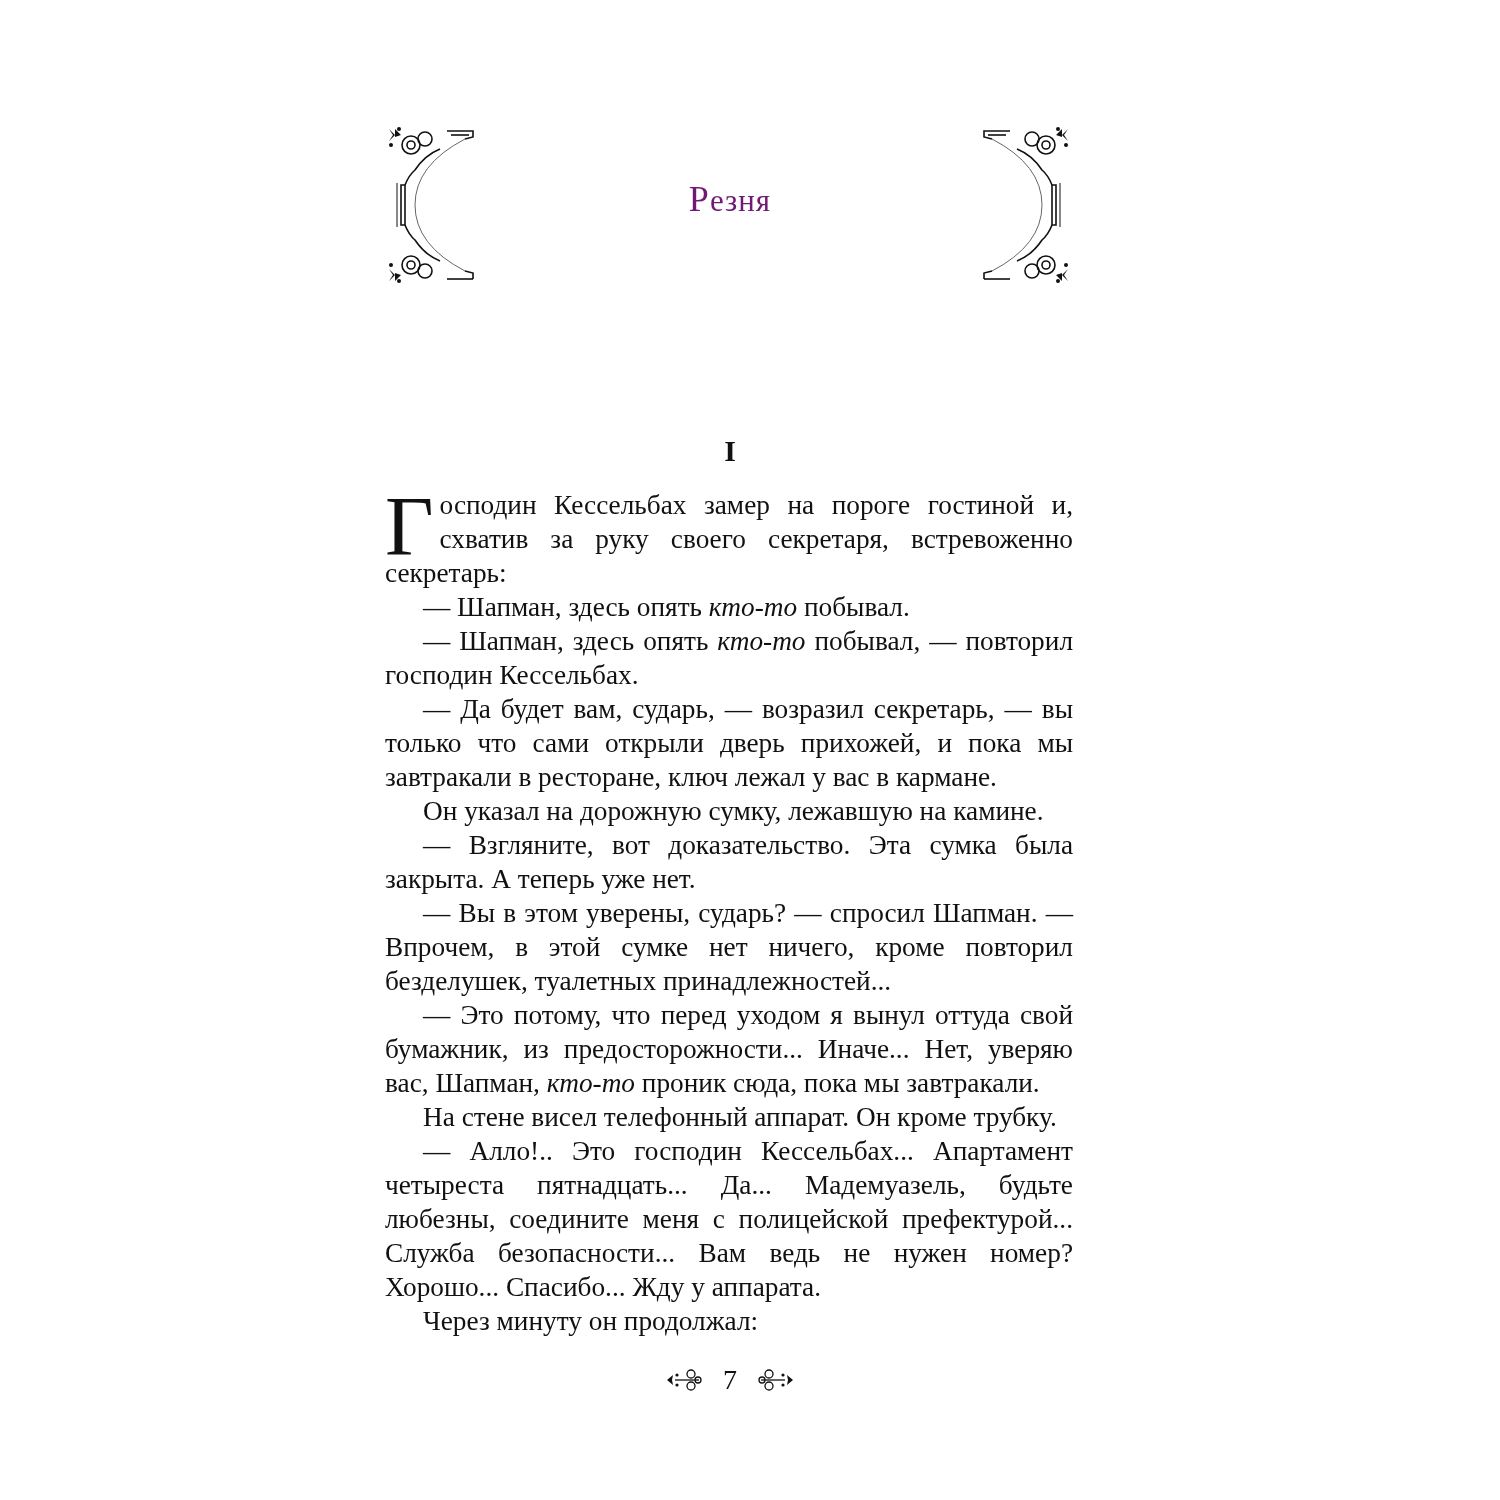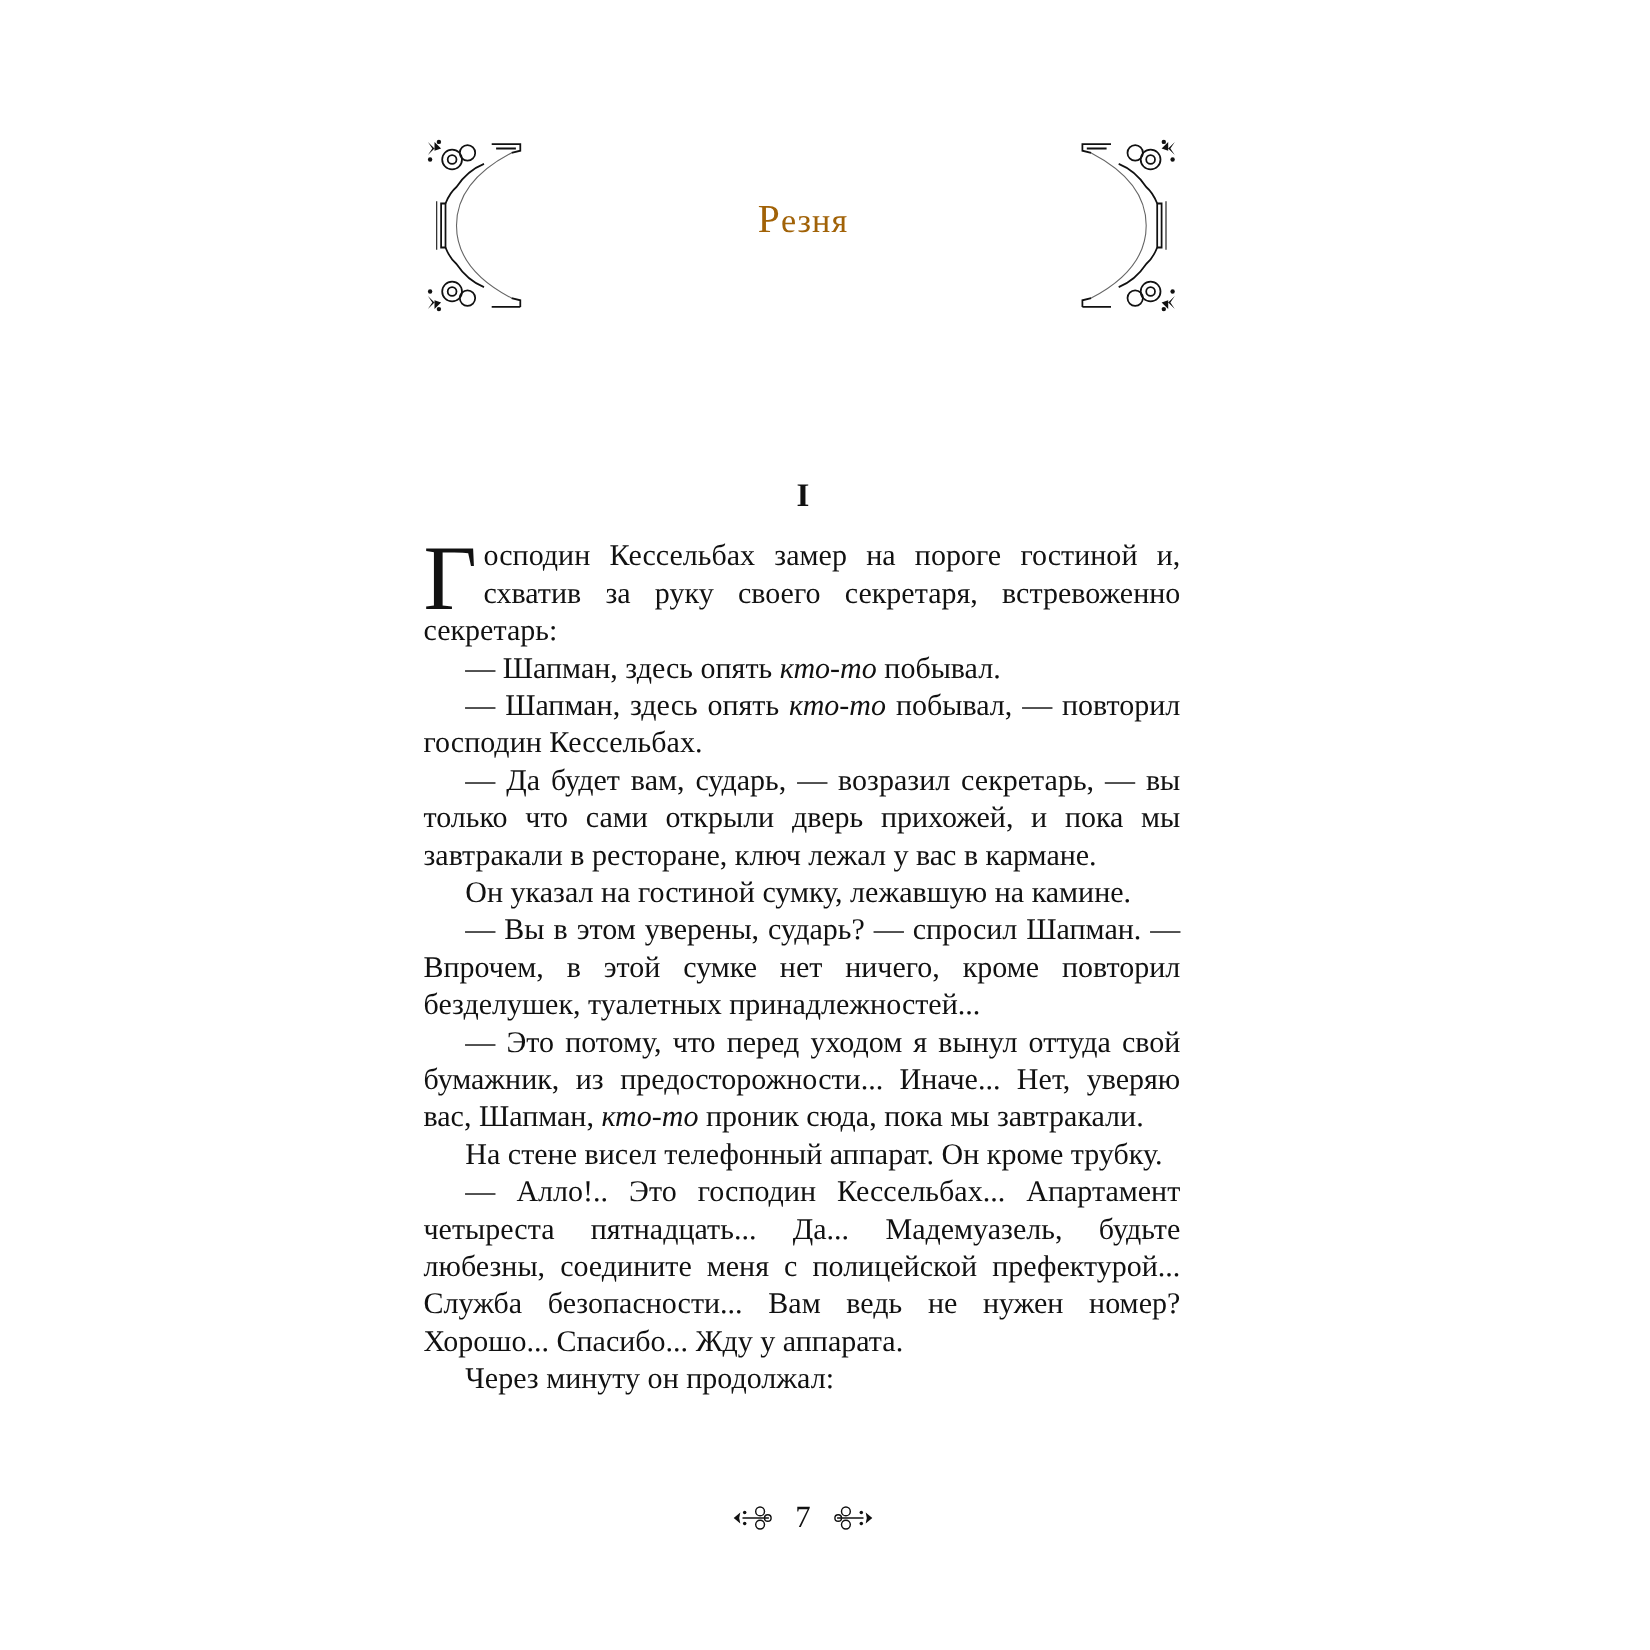--- a/index.html
+++ b/index.html
@@ -9,21 +9,21 @@
       background: #ffffff; color: #111111;
       font-family: "Liberation Serif", "DejaVu Serif", serif;
     }
     .frame-left, .frame-right {
       position: absolute; top: 125px; width: 92px; height: 160px;
     }
     .frame-left { left: 385px; }
     .frame-right { left: 980px; }
     .chapter-title {
       position: absolute; left: 580px; width: 300px; top: 178px;
-      text-align: center; font-size: 31px; letter-spacing: 1px; color: #a16207;
+      text-align: center; font-size: 31px; letter-spacing: 1px; color: #701a75;
     }
     .chapter-title .cap { font-size: 36px; }
     .section-num {
       position: absolute; left: 680px; width: 100px; top: 434px;
       text-align: center; font-size: 30px; font-weight: bold;
     }
     .body-text {
       position: absolute; left: 385px; top: 488px; width: 688px;
       font-size: 27.3px; line-height: 34px; text-align: justify;
     }
@@ -106,21 +106,22 @@
     </g>
   </svg>
 
   <div class="section-num">I</div>
 
   <div class="body-text">
     <p class="first"><span class="dropcap">Г</span><span>осподин Кессельбах замер на пороге гостиной и, схватив за руку своего секретаря, встревоженно секретарь:</span></p>
     <p><span>— Шапман, здесь опять </span><em>кто-то</em><span> побывал.</span></p>
     <p><span>— Шапман, здесь опять </span><em>кто-то</em><span> побывал, — повторил господин Кессельбах.</span></p>
     <p>— Да будет вам, сударь, — возразил секретарь, — вы только что сами открыли дверь прихожей, и пока мы завтракали в ресторане, ключ лежал у вас в кармане.</p>
-    <p>Он указал на гостиной сумку, лежавшую на камине.</p>
+    <p>Он указал на дорожную сумку, лежавшую на камине.</p>
+    <p>— Взгляните, вот доказательство. Эта сумка была закрыта. А теперь уже нет.</p>
     <p>— Вы в этом уверены, сударь? — спросил Шапман. — Впрочем, в этой сумке нет ничего, кроме повторил безделушек, туалетных принадлежностей...</p>
     <p><span>— Это потому, что перед уходом я вынул оттуда свой бумажник, из предосторожности... Иначе... Нет, уверяю вас, Шапман, </span><em>кто-то</em><span> проник сюда, пока мы завтракали.</span></p>
     <p>На стене висел телефонный аппарат. Он кроме трубку.</p>
     <p>— Алло!.. Это господин Кессельбах... Апартамент четыреста пятнадцать... Да... Мадемуазель, будьте любезны, соедините меня с полицейской префектурой... Служба безопасности... Вам ведь не нужен номер? Хорошо... Спасибо... Жду у аппарата.</p>
     <p>Через минуту он продолжал:</p>
   </div>
 
   <div class="folio">
     <svg class="orn" viewBox="0 0 40 26">
       <g fill="none" stroke="#111" stroke-width="1.3">

